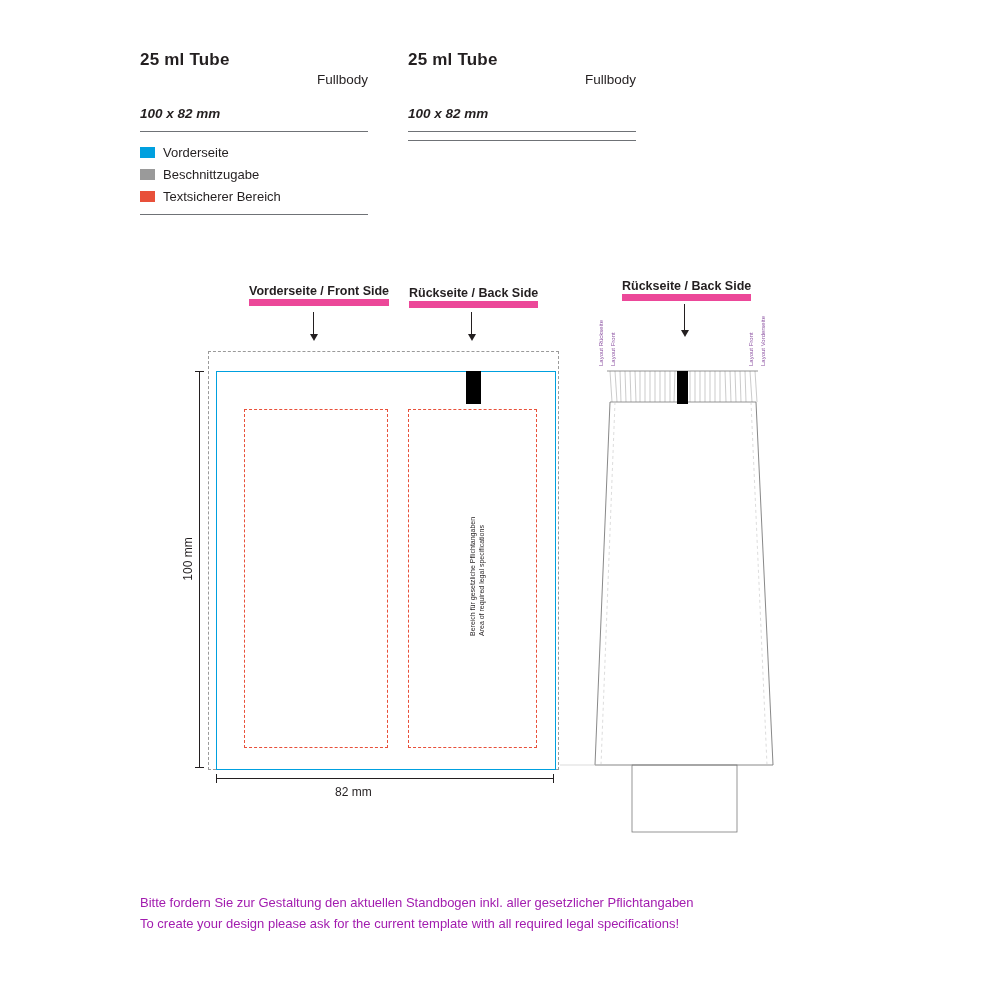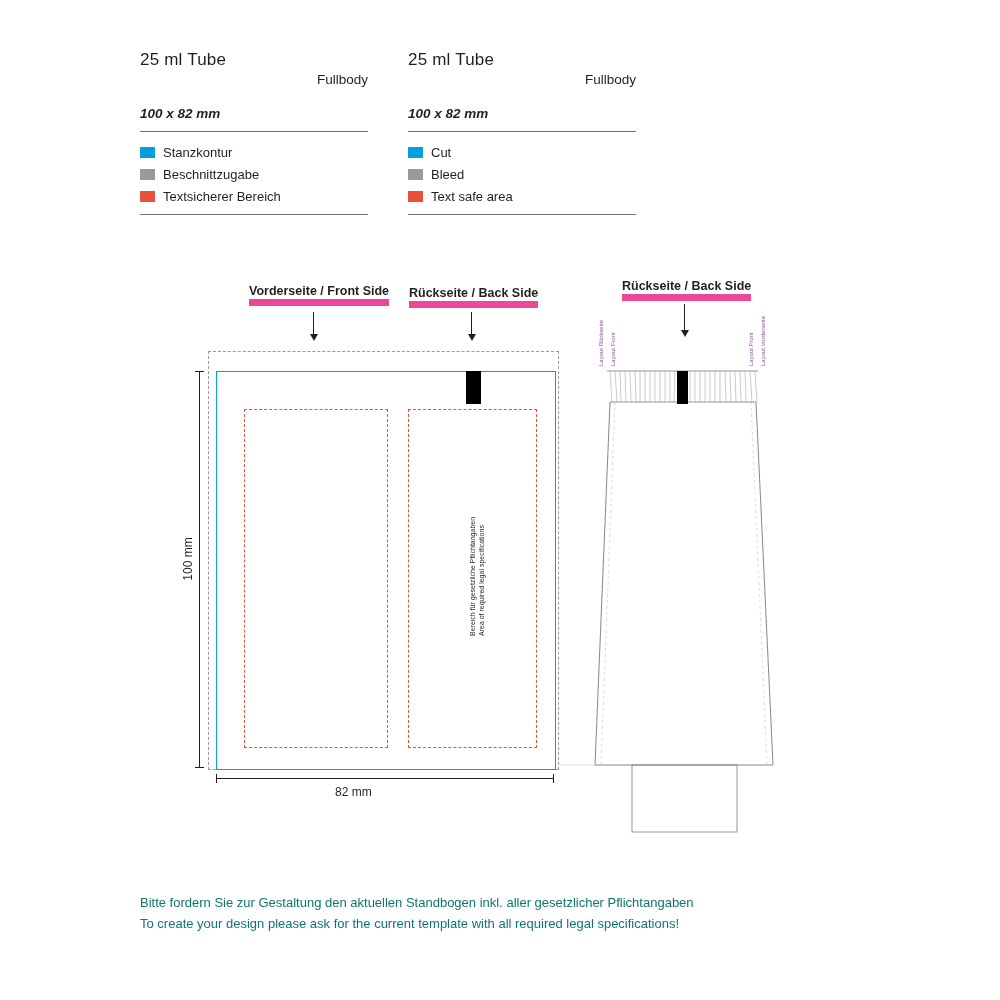--- a/index.html
+++ b/index.html
@@ -16,21 +16,21 @@
     overflow: hidden;
   }
 
   
   .legend {
     position: absolute;
     width: 228px;
   }
   .legend .title {
     font-size: 17px;
-    font-weight: normal;
+    font-weight: bold;
     letter-spacing: .2px;
     line-height: 20px;
   }
   .legend .subtitle {
     font-size: 13.5px;
     line-height: 17px;
     margin-top: 1px;
     text-align: right;
   }
   .legend .dims {
@@ -148,69 +148,55 @@
     white-space: nowrap;
     transform-origin: 0 0;
     transform: rotate(-90deg);
   }
 
   
   .footer {
     position: absolute;
     font-size: 13px;
     line-height: 21px;
-    color: #0f766e;
+    color: #a21caf;
   }
 
   svg.shape { position: absolute; overflow: visible; }
 </style>
 </head>
 <body>
 
 <div class="legend" style="left:140px; top:50px;">
   <div class="title">25 ml Tube</div>
   <div class="subtitle">Fullbody</div>
   <div class="dims">100 x 82 mm</div>
   <div class="rule"></div>
   <div class="rows">
     <div class="row">
       <span class="swatch" style="background:#00a0df"></span>
-      <span class="rowlabel">Stanzkontur</span>
+      <span class="rowlabel">Vorderseite</span>
     </div>
     <div class="row">
       <span class="swatch" style="background:#9a9a9a"></span>
       <span class="rowlabel">Beschnittzugabe</span>
     </div>
     <div class="row">
       <span class="swatch" style="background:#e8503a"></span>
       <span class="rowlabel">Textsicherer Bereich</span>
     </div>
   </div>
   <div class="rule-bottom"></div>
 </div>
 
 <div class="legend" style="left:408px; top:50px;">
   <div class="title">25 ml Tube</div>
   <div class="subtitle">Fullbody</div>
   <div class="dims">100 x 82 mm</div>
   <div class="rule"></div>
-  <div class="rows">
-    <div class="row">
-      <span class="swatch" style="background:#00a0df"></span>
-      <span class="rowlabel">Cut</span>
-    </div>
-    <div class="row">
-      <span class="swatch" style="background:#9a9a9a"></span>
-      <span class="rowlabel">Bleed</span>
-    </div>
-    <div class="row">
-      <span class="swatch" style="background:#e8503a"></span>
-      <span class="rowlabel">Text safe area</span>
-    </div>
-  </div>
   <div class="rule-bottom"></div>
 </div>
 
 <div class="callout" style="left:249px; top:284px;">
   <span class="underline">Vorderseite / Front Side</span>
 </div>
 <div class="arrow" style="left:313px; top:312px; height:22px;"></div>
 
 <div class="callout" style="left:409px; top:286px;">
   <span class="underline">Rückseite / Back Side</span>

